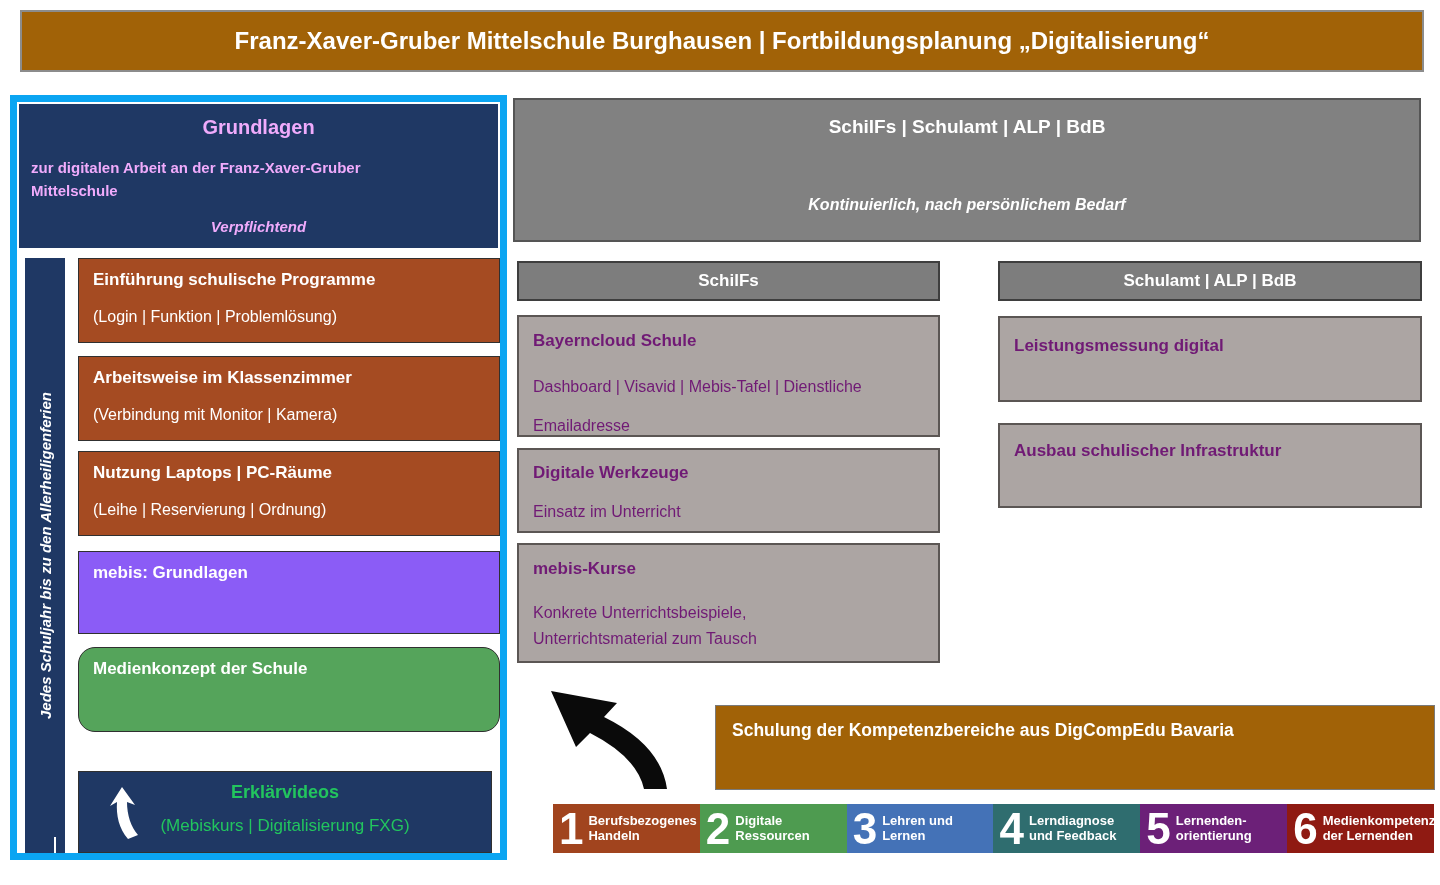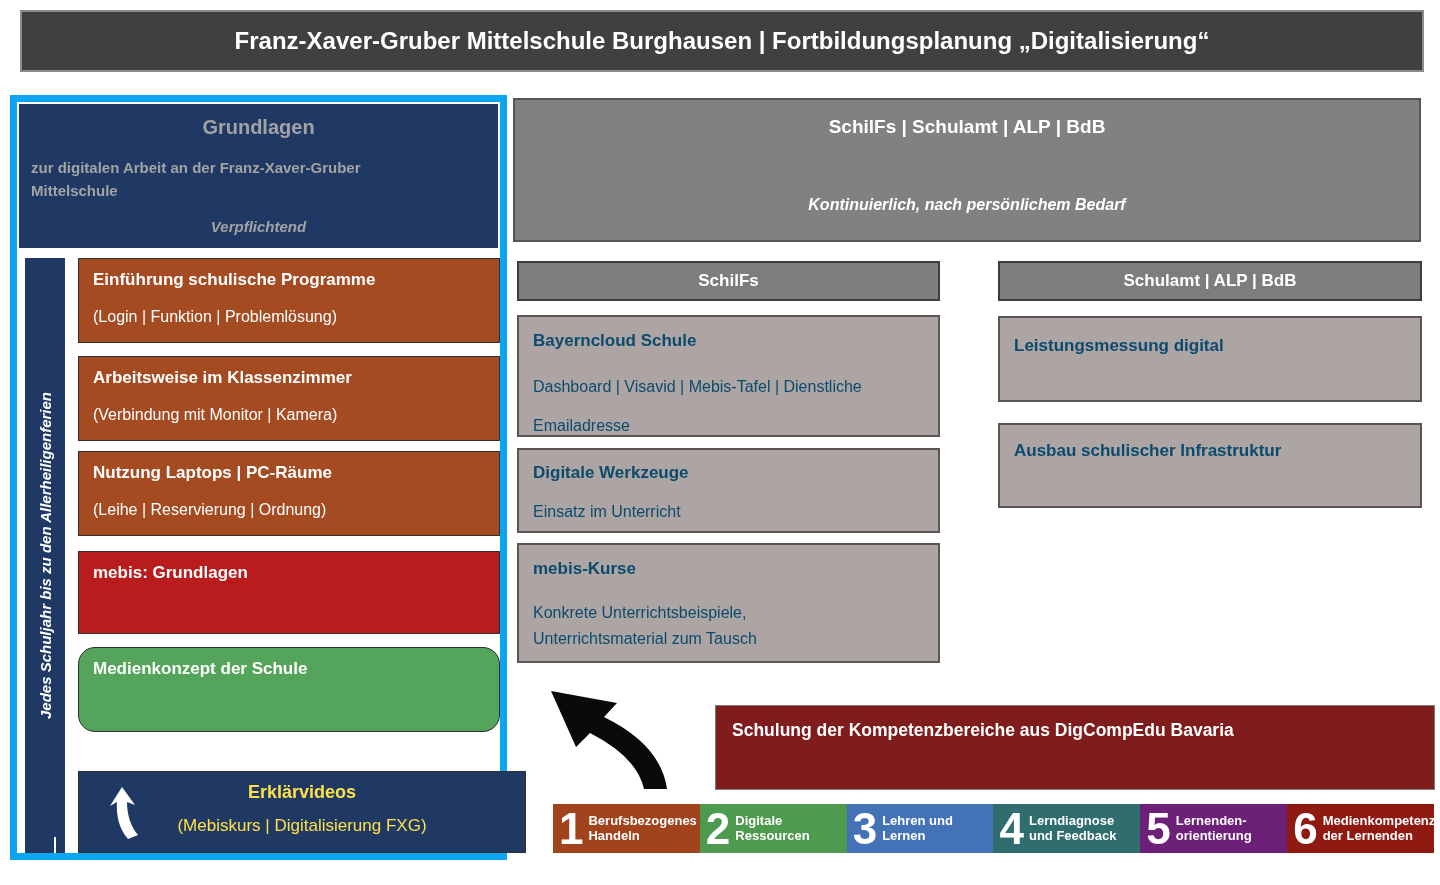--- a/index.html
+++ b/index.html
@@ -3,81 +3,81 @@
 <meta charset="utf-8">
 <style>
   html,body { margin:0; padding:0; background:#ffffff; }
   .page {
     position:relative; width:1440px; height:885px; background:#ffffff;
     font-family:"Liberation Sans", sans-serif; overflow:hidden;
   }
   
   .banner {
     position:absolute; left:20px; top:10px; width:1404px; height:62px;
-    background:#404040; border:2px solid #8C8C8C; box-sizing:border-box;
+    background:#a16207; border:2px solid #8C8C8C; box-sizing:border-box;
     color:#fff; font-weight:bold; font-size:24px;
     display:flex; align-items:center; justify-content:center;
   }
   
   .left-panel {
     position:absolute; left:10px; top:95px; width:497px; height:765px;
     border:7px solid #0BA5F2; background:#fff; box-sizing:border-box;
   }
-  .lp-header { position:absolute; left:2px; top:2px; width:479px; height:144px; background:#1F3864; color:#a3a3a3; }
+  .lp-header { position:absolute; left:2px; top:2px; width:479px; height:144px; background:#1F3864; color:#f0abfc; }
   .lp-title { position:absolute; top:12px; left:0; width:100%; text-align:center; font-size:20px; font-weight:bold; }
   .lp-sub   { position:absolute; top:52px; left:12px; width:390px; font-size:15px; font-weight:bold; line-height:1.55; }
   .lp-note  { position:absolute; top:114px; left:0; width:100%; text-align:center; font-size:15px; font-weight:bold; font-style:italic; }
   .lp-sidebar { position:absolute; left:8px; top:156px; width:40px; height:595px; background:#1F3864; }
   .lp-sidebar-text {
     position:absolute; top:0; left:0; width:100%; height:100%;
     display:flex; align-items:center; justify-content:center;
     writing-mode:vertical-rl; transform:rotate(180deg);
     color:#fff; font-size:15px; font-weight:bold; font-style:italic; white-space:nowrap;
   }
   .lp-tick { position:absolute; left:29px; bottom:0; width:2px; height:16px; background:#fff; }
   .lp-box { position:absolute; left:61px; width:422px; color:#fff; border:1px solid #303030; box-sizing:border-box; }
   .lp-box .bt { position:absolute; left:14px; top:11px; font-size:17px; font-weight:bold; }
   .lp-box .bd { position:absolute; left:14px; top:49px; font-size:16px; }
   .lp-box1{top:156px;height:85px;} .lp-box2{top:254px;height:85px;} .lp-box3{top:349px;height:85px;}
   .lp-box4{top:449px;height:83px;} .lp-box5{top:545px;height:85px;border-radius:17px;}
   .lp-footer {
-    position:absolute; left:61px; top:669px; width:448px; height:82px;
-    background:#1F3864; border:1px solid #303030; box-sizing:border-box; color:#fde047;
+    position:absolute; left:61px; top:669px; width:414px; height:82px;
+    background:#1F3864; border:1px solid #303030; box-sizing:border-box; color:#22c55e;
   }
   .lp-footer .ft { position:absolute; top:10px; left:0; width:100%; text-align:center; font-size:18px; font-weight:bold; }
   .lp-footer .fd { position:absolute; top:44px; left:0; width:100%; text-align:center; font-size:17px; }
   .lp-footer svg { position:absolute; left:26px; top:13px; }
   
   .gray-panel {
     position:absolute; left:513px; top:98px; width:908px; height:144px;
     background:#818181; border:2px solid #555555; box-sizing:border-box; color:#fff;
   }
   .gp-title { position:absolute; top:16px; left:0; width:100%; text-align:center; font-size:19px; font-weight:bold; }
   .gp-note  { position:absolute; top:96px; left:0; width:100%; text-align:center; font-size:16px; font-weight:bold; font-style:italic; }
   
   .col-header {
     position:absolute; height:40px; background:#7D7D7D; border:2px solid #3E3E3E; box-sizing:border-box;
     color:#fff; font-weight:bold; font-size:17px; display:flex; align-items:center; justify-content:center;
   }
   .schilfs-header { left:517px; top:261px; width:423px; }
   .schulamt-header { left:998px; top:261px; width:424px; }
   
-  .gcard { position:absolute; background:#ACA5A3; border:2px solid #5B5654; box-sizing:border-box; color:#0c4a6e; }
+  .gcard { position:absolute; background:#ACA5A3; border:2px solid #5B5654; box-sizing:border-box; color:#701a75; }
   .gcard .bt { position:absolute; left:14px; font-size:17px; font-weight:bold; }
   .gcard .bd { position:absolute; left:14px; font-size:16px; }
   .s1 { left:517px; top:315px; width:423px; height:122px; } .s1 .bt{top:14px;} .s1 .bd{top:50px; width:400px; line-height:39px;}
   .s2 { left:517px; top:448px; width:423px; height:85px; }  .s2 .bt{top:13px;} .s2 .bd{top:53px;}
   .s3 { left:517px; top:543px; width:423px; height:120px; } .s3 .bt{top:14px;} .s3 .bd{top:55px; width:330px; line-height:26px;}
   .r1 { left:998px; top:316px; width:424px; height:86px; }  .r1 .bt{top:18px;}
   .r2 { left:998px; top:423px; width:424px; height:85px; }  .r2 .bt{top:16px;}
   .r3 { left:998px; top:525px; width:424px; height:87px; }  .r3 .bt{top:16px;}
   
   .digcomp {
     position:absolute; left:715px; top:705px; width:720px; height:85px;
-    background:#7f1d1d; border:1px solid #7A7A7A; box-sizing:border-box; color:#fff;
+    background:#a16207; border:1px solid #7A7A7A; box-sizing:border-box; color:#fff;
   }
   .digcomp .dt { position:absolute; left:16px; top:14px; font-size:17.5px; font-weight:bold; }
   .areas { position:absolute; left:553px; top:804px; width:881px; height:49px; display:flex; }
   .area { flex:1 1 0; display:flex; align-items:center; color:#fff; overflow:hidden; }
   .area-num { font-size:44px; font-weight:bold; line-height:49px; margin-left:6px; letter-spacing:-2px; flex:0 0 auto; }
   .area-label { margin-left:7px; font-size:13px; font-weight:bold; line-height:1.12; width:106px; }
   .black-arrow { position:absolute; left:545px; top:683px; }
 </style>
 </head>
 <body>
@@ -103,21 +103,21 @@
       <div class="bd">(Login | Funktion | Problemlösung)</div>
     </div>
     <div class="lp-box lp-box2" style="background-color: rgb(165, 75, 34);">
       <div class="bt">Arbeitsweise im Klassenzimmer</div>
       <div class="bd">(Verbindung mit Monitor | Kamera)</div>
     </div>
     <div class="lp-box lp-box3" style="background-color: rgb(165, 75, 34);">
       <div class="bt">Nutzung Laptops | PC-Räume</div>
       <div class="bd">(Leihe | Reservierung | Ordnung)</div>
     </div>
-    <div class="lp-box lp-box4" style="background-color: #b91c1c; text-align: right;">
+    <div class="lp-box lp-box4" style="background-color: #8b5cf6; text-align: right;">
       <div class="bt">mebis: Grundlagen</div>
     </div>
     <div class="lp-box lp-box5" style="background-color: rgb(85, 164, 91);">
       <div class="bt">Medienkonzept der Schule</div>
     </div>
 
     <div class="lp-footer">
       <svg width="34" height="56" viewBox="0 0 34 56">
         <path d="M 17 2 L 30 20 L 22 17 C 22 30 26 42 33 50 L 23 54 C 14 44 11 30 12 17 L 5 21 Z" fill="#ffffff"></path>
       </svg>

